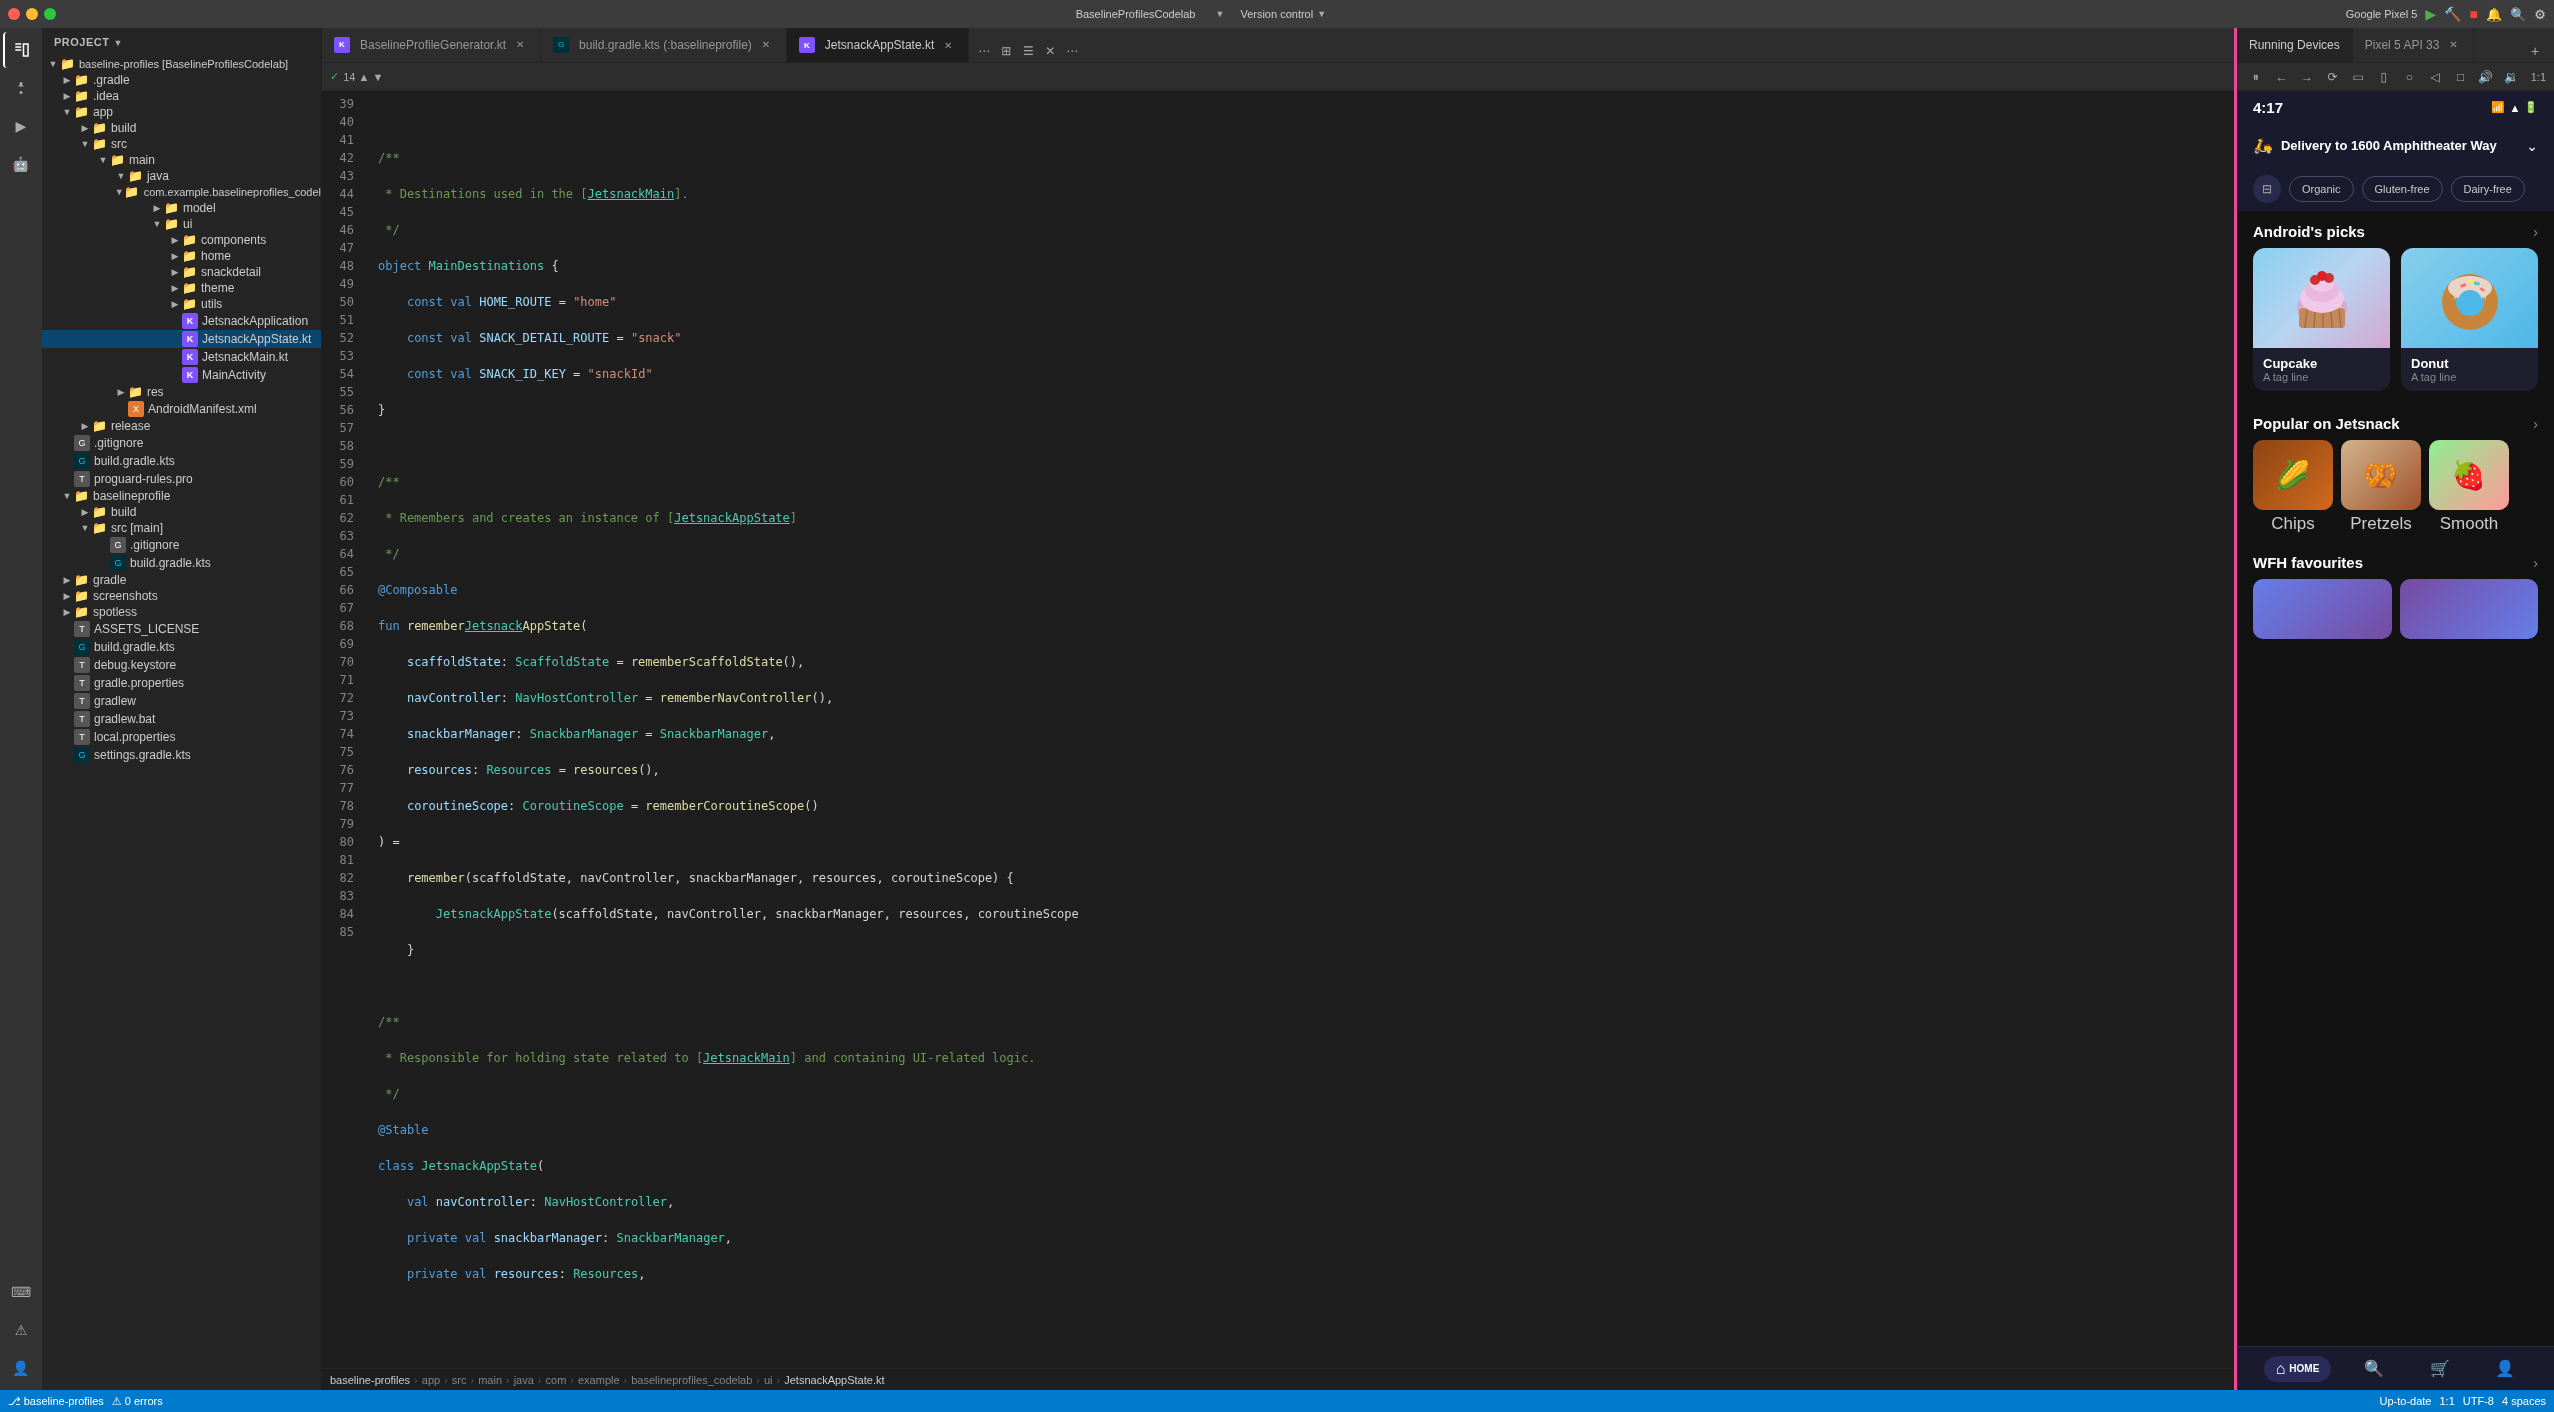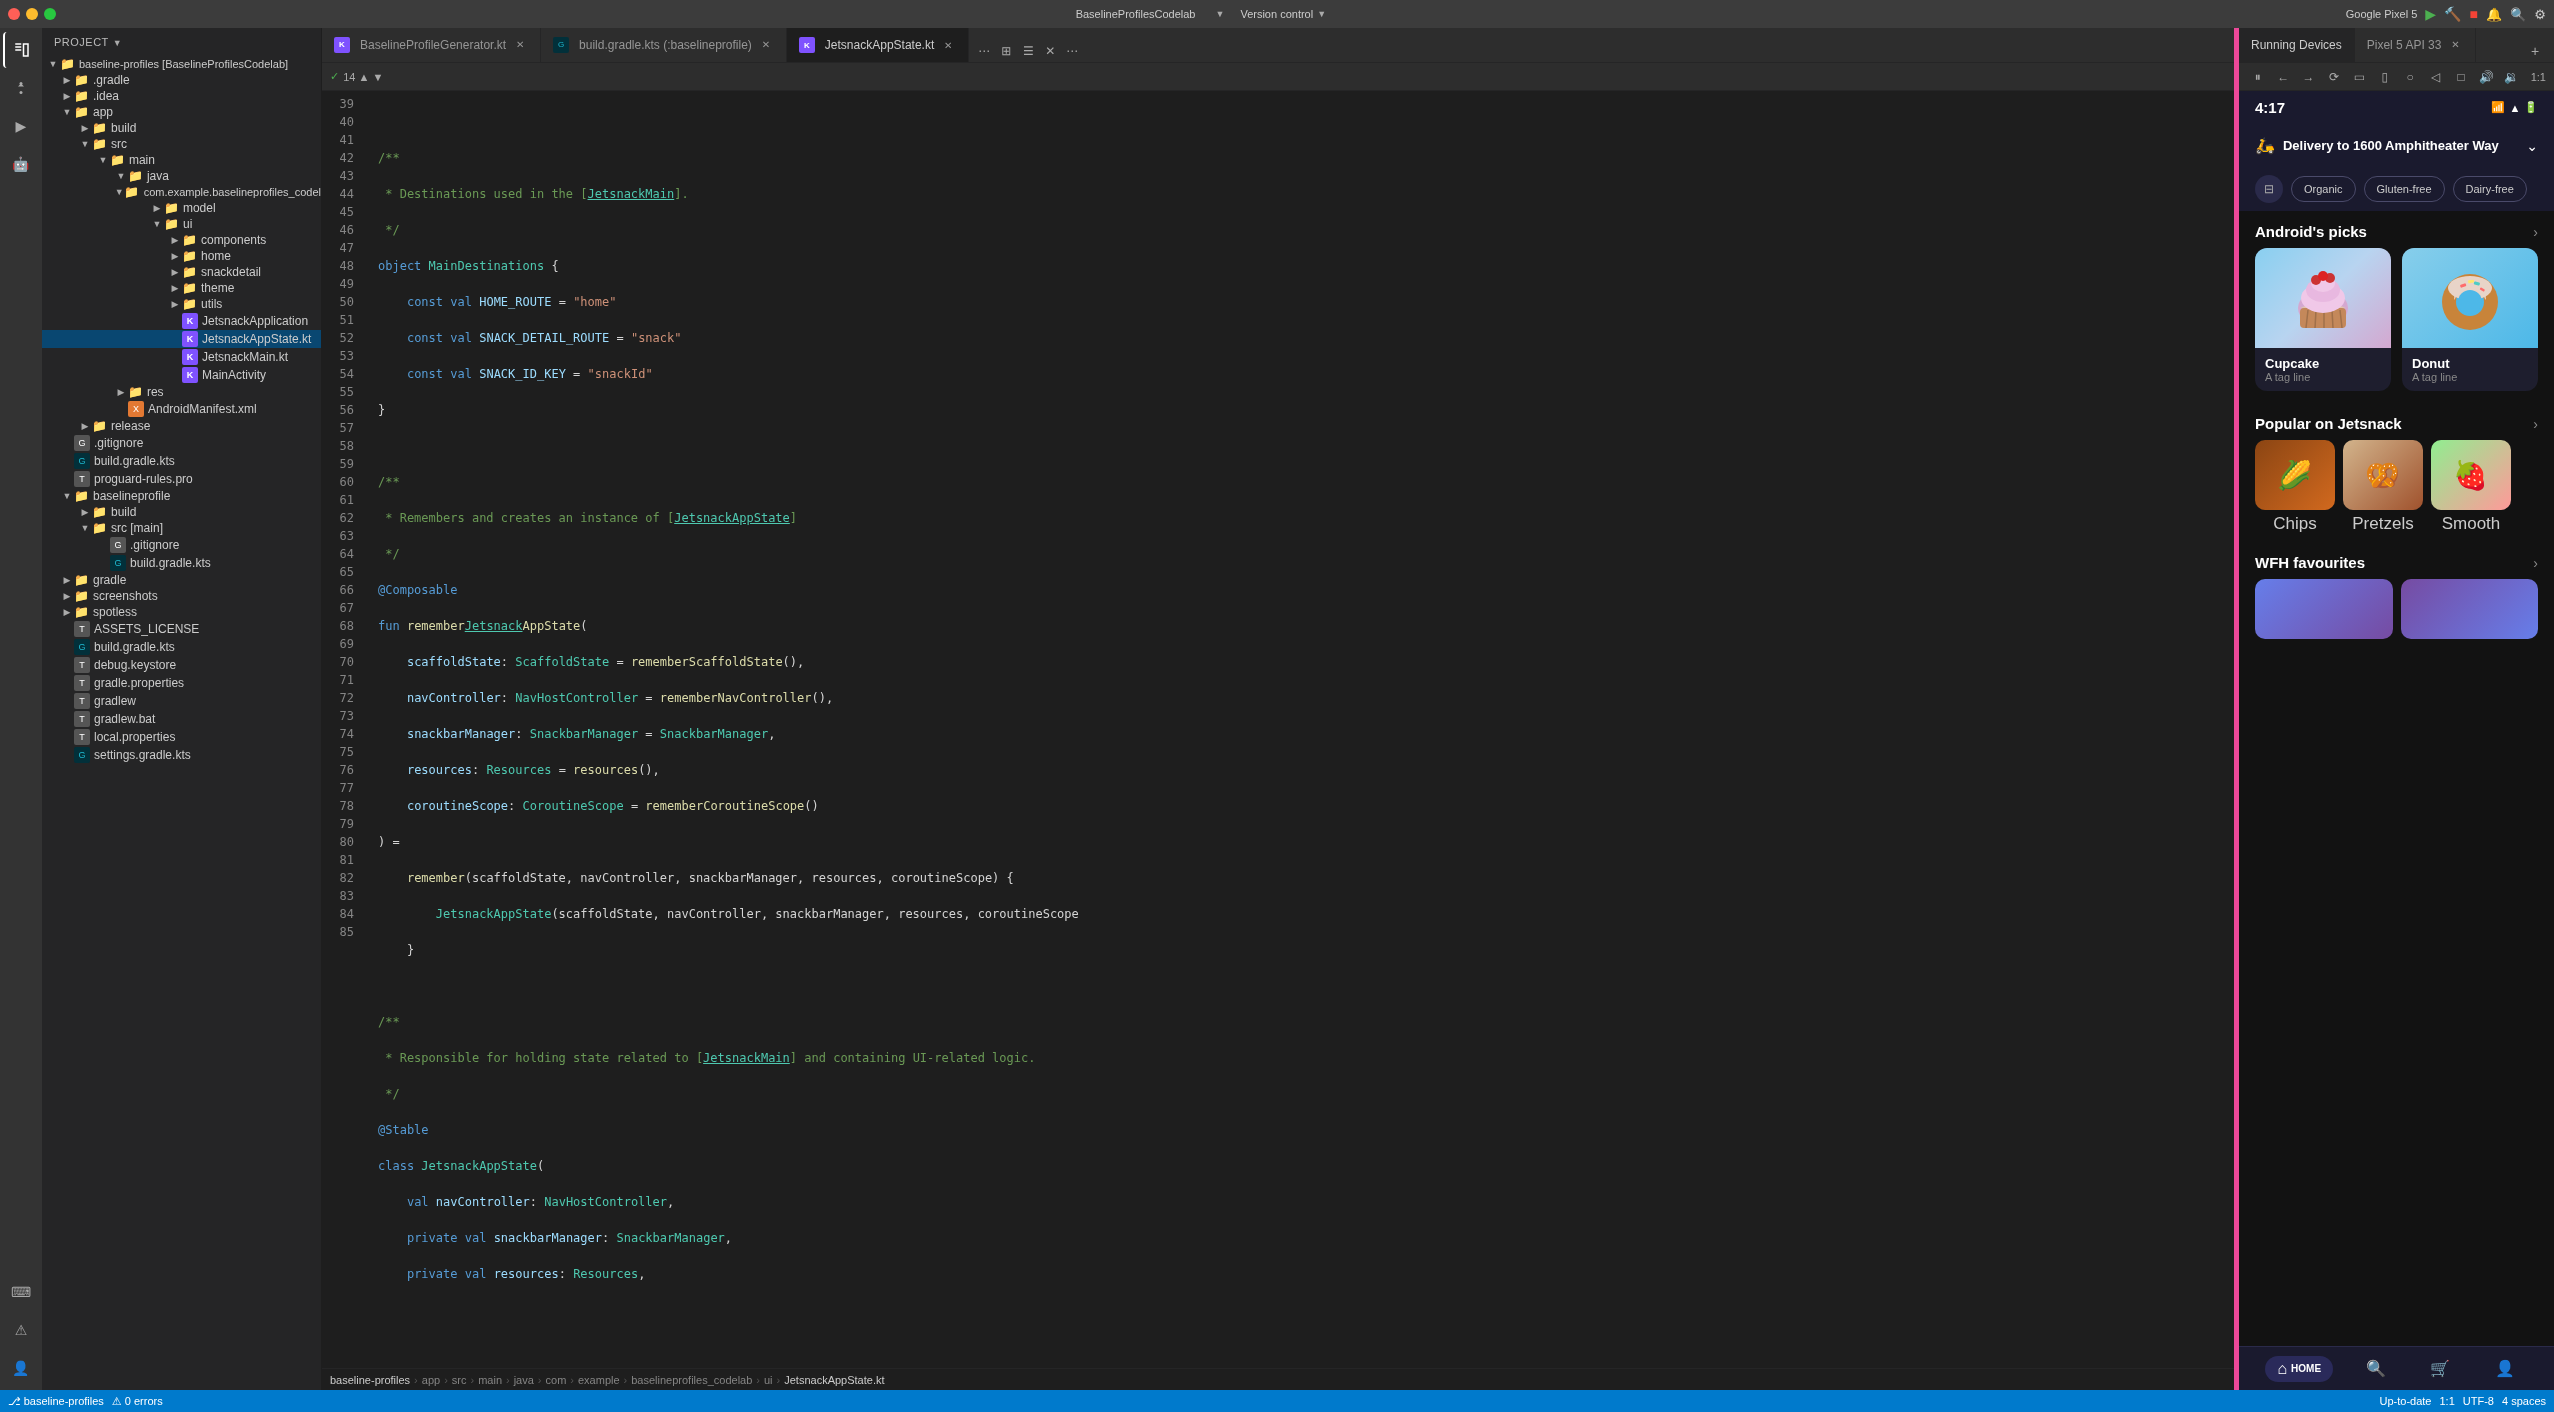--- a/index.html
+++ b/index.html
@@ -21,21 +21,21 @@
     .main-area { display: flex; flex: 1; overflow: hidden; }
 
     
     .activity-bar { width: 42px; background: #333; display: flex; flex-direction: column; align-items: center; padding: 4px 0; gap: 2px; flex-shrink: 0; }
     .activity-icon { width: 36px; height: 36px; display: flex; align-items: center; justify-content: center; border-radius: 4px; cursor: pointer; color: #aaa; font-size: 16px; }
     .activity-icon.active { color: #fff; border-left: 2px solid #fff; }
     .activity-spacer { flex: 1; }
 
     
     .sidebar { width: 280px; background: #252526; display: flex; flex-direction: column; flex-shrink: 0; border-right: 1px solid #1e1e1e; overflow-y: auto; }
-    .sidebar-header { padding: 8px 12px; font-size: 11px; font-weight: 400; color: #bbb; text-transform: uppercase; letter-spacing: 0.5px; display: flex; align-items: flex-end; gap: 4px; }
+    .sidebar-header { padding: 8px 12px; font-size: 11px; font-weight: 700; color: #bbb; text-transform: uppercase; letter-spacing: 0.5px; display: flex; align-items: flex-end; gap: 4px; }
     .tree-item { display: flex; align-items: center; padding: 1px 0; cursor: pointer; white-space: nowrap; }
     .tree-item.selected { background: #094771; }
     .tree-indent { display: inline-block; }
     .tree-arrow { width: 14px; display: inline-flex; align-items: center; justify-content: center; font-size: 9px; color: #aaa; }
     .tree-icon { margin-right: 4px; font-size: 12px; }
     .tree-label { font-size: 12px; color: #ccc; }
     .file-icon { width: 16px; height: 16px; border-radius: 2px; display: inline-flex; align-items: center; justify-content: center; font-size: 9px; margin-right: 4px; }
     .icon-kt { background: #7f52ff; color: #fff; font-weight: bold; }
     .icon-xml { background: #e37933; color: #fff; }
     .icon-gradle { background: #02303a; color: #1eb9d0; }
@@ -69,21 +69,21 @@
     
     .breadcrumb { height: 22px; background: #1e1e1e; display: flex; align-items: center; padding: 0 8px; gap: 4px; font-size: 11px; color: #858585; border-top: 1px solid #252526; flex-shrink: 0; overflow: hidden; }
     .breadcrumb-sep { color: #555; }
 
     
     .statusbar { height: 22px; background: #007acc; display: flex; align-items: center; padding: 0 8px; gap: 8px; flex-shrink: 0; overflow: hidden; }
     .statusbar-item { font-size: 11px; color: #fff; white-space: nowrap; }
     .statusbar-sep { flex: 1; }
 
     
-    .right-panel { width: 320px; background: #ffffff; display: flex; flex-direction: column; border-left: 5px solid #ec4899; flex-shrink: 0; overflow: hidden; }
+    .right-panel { width: 320px; background: #ffffff; display: flex; flex-direction: column; border-left: 3px solid #ec4899; flex-shrink: 0; overflow: hidden; }
     .panel-tabs { height: 35px; background: #2d2d2d; display: flex; align-items: flex-end; border-bottom: 1px solid #252526; flex-shrink: 0; }
     .panel-tab { height: 35px; display: flex; align-items: center; padding: 0 12px; gap: 6px; color: #969696; font-size: 12px; cursor: pointer; border-right: 1px solid #252526; }
     .panel-tab.active { background: #252526; color: #ccc; border-top: 1px solid #0e70c0; }
     .panel-toolbar { height: 28px; background: #2d2d2d; display: flex; align-items: center; padding: 0 8px; gap: 4px; border-bottom: 1px solid #252526; flex-shrink: 0; }
 
     
     .device-screen { flex: 1; background: #1c1c1e; overflow-y: auto; display: flex; flex-direction: column; }
     .device-status-bar { background: #1a1a2e; padding: 8px 16px; display: flex; align-items: center; justify-content: space-between; flex-shrink: 0; }
     .device-time { color: #fff; font-size: 15px; font-weight: 600; }
     .device-icons { display: flex; gap: 4px; align-items: center; color: #fff; font-size: 11px; }

